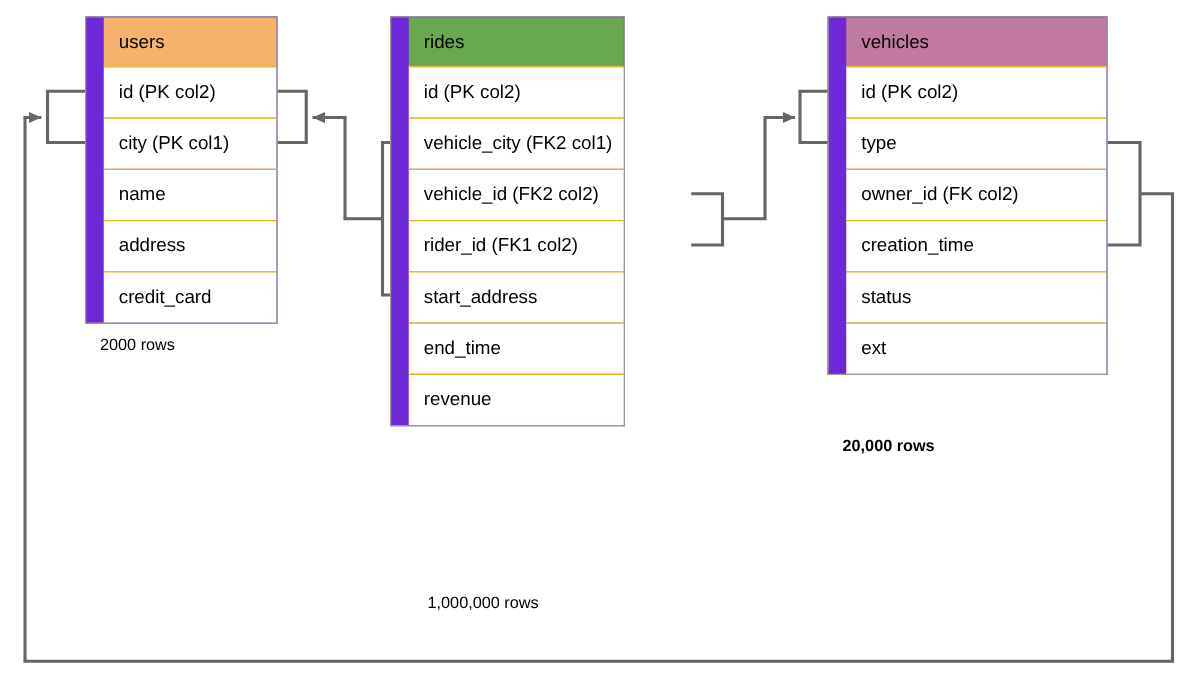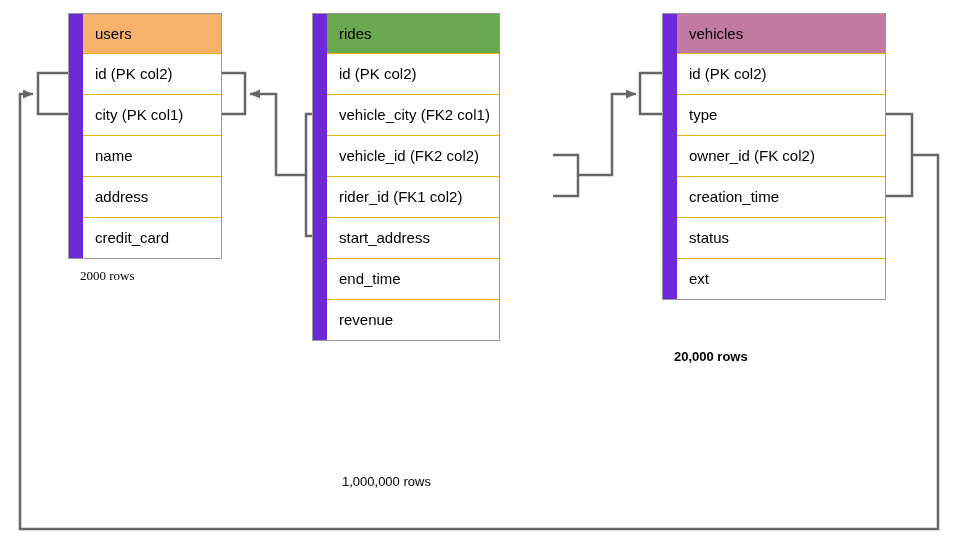--- a/index.html
+++ b/index.html
@@ -50,21 +50,21 @@
     background: #ffffff;
     white-space: nowrap;
     overflow: hidden;
   }
   .tbl-footer {
     position: absolute;
     font-size: 13px;
     color: #000000;
     white-space: nowrap;
   }
-  .f-0 { left: 80px;  top: 268px; font-family: Liberation Serif, serif; }
+  .f-0 { left: 80px;  top: 268px; }
   .f-1 { left: 342px; top: 474px; }
   .f-2 { left: 674px; top: 349px; font-weight: bold; }
 </style>
 </head>
 <body>
 
 <div class="stage">
 
   <svg class="connectors" width="960" height="540" viewBox="0 0 960 540">
       <defs>

